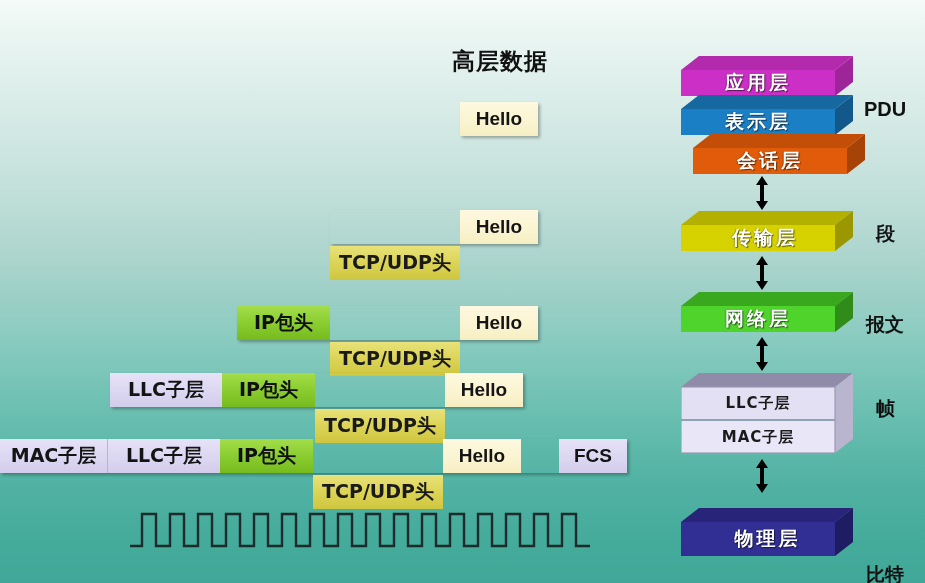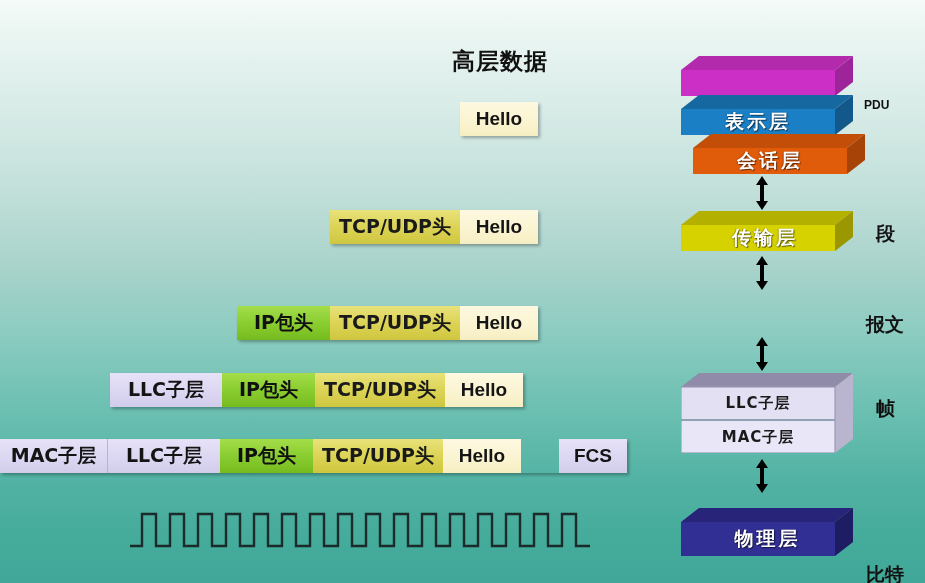--- a/index.html
+++ b/index.html
@@ -58,20 +58,21 @@
   }
   .seg.cjk { font-family: "DejaVu Sans", "Liberation Sans", sans-serif; }
 
   .seg-hello {
     background: linear-gradient(to bottom, #fdf8e0 0%, #fbf4d2 55%, #f6eec2 100%);
     color: #151515;
   }
   .seg-tcp {
     background: linear-gradient(to bottom, #e8e27a 0%, #ddd559 45%, #cfc63f 100%);
     color: #1a1a1a;
+    margin-top: 36px;
   }
   .seg-ip {
     background: linear-gradient(to bottom, #a4dd4a 0%, #8ccf33 45%, #76bb1d 100%);
     color: #101010;
   }
   .seg-llc {
     background: linear-gradient(to bottom, #e6e2f7 0%, #ddd8f2 50%, #d2cceb 100%);
     color: #141414;
   }
   .seg-mac {
@@ -113,21 +114,21 @@
 
   
   .side-label {
     position: absolute;
     font-size: 19px;
     font-weight: 700;
     color: #111;
     white-space: nowrap;
   }
   .side-label.cjk { font-family: "DejaVu Sans", "Liberation Sans", sans-serif; }
-  .side-label.lat { font-family: "Liberation Sans", "DejaVu Sans", sans-serif; font-size: 12px; }
+  .side-label.lat { font-family: "Liberation Sans", "DejaVu Sans", sans-serif; font-size: 20px; }
 
   
   .arrow { position: absolute; }
 
   
   .wave { position: absolute; }
 </style>
 </head>
 <body>
 
@@ -179,20 +180,21 @@
                L 456 48 L 470 48" fill="none" stroke="#1b2a2a" stroke-width="2.4" stroke-linejoin="miter"></path>
     </svg>
   </div>
 
   <div class="cube" style="left:681px; top:56px; width:172px; height:40px;">
     <svg width="172" height="40" viewBox="0 0 172 40" xmlns="http://www.w3.org/2000/svg">
       <polygon points="0,14 18,0 172,0 154,14" fill="#b32aad"></polygon>
       <polygon points="154,14 172,0 172,26 154,40" fill="#9e2599"></polygon>
       <polygon points="0,14 154,14 154,40 0,40" fill="#cc2fc6"></polygon>
     </svg>
+    <div class="face-front layer-label-cn" style="left:0px; top:14px; width:154px; height:26px;">应用层</div>
   </div>
 
   <div class="cube" style="left:681px; top:95px; width:152px; height:40px;">
     <svg width="172" height="40" viewBox="0 0 172 40" xmlns="http://www.w3.org/2000/svg">
       <polygon points="0,14 18,0 172,0 154,14" fill="#1668a1"></polygon>
       <polygon points="154,14 172,0 172,26 154,40" fill="#12588a"></polygon>
       <polygon points="0,14 154,14 154,40 0,40" fill="#1a7fc4"></polygon>
     </svg>
     <div class="face-front layer-label-cn" style="left:0px; top:14px; width:154px; height:26px;">表示层</div>
   </div>
@@ -220,20 +222,28 @@
     </svg>
     <div class="face-front layer-label-cn" style="left:0px; top:14px; width:154px; height:26px;margin-left:7px;">传输层</div>
   </div>
 
   <div class="arrow" style="left:752px; top:256px;">
     <svg width="20" height="34" viewBox="0 0 20 34" xmlns="http://www.w3.org/2000/svg">
       <path d="M10 0 L16 9 L12 9 L12 25 L16 25 L10 34 L4 25 L8 25 L8 9 L4 9 Z" fill="#000"></path>
     </svg>
   </div>
 
+  <div class="cube" style="left:681px; top:292px; width:172px; height:40px;">
+    <svg width="172" height="40" viewBox="0 0 172 40" xmlns="http://www.w3.org/2000/svg">
+      <polygon points="0,14 18,0 172,0 154,14" fill="#3aa81f"></polygon>
+      <polygon points="154,14 172,0 172,26 154,40" fill="#2f8c19"></polygon>
+      <polygon points="0,14 154,14 154,40 0,40" fill="#4ed42a"></polygon>
+    </svg>
+    <div class="face-front layer-label-cn" style="left:0px; top:14px; width:154px; height:26px;">网络层</div>
+  </div>
 
   <div class="arrow" style="left:752px; top:337px;">
     <svg width="20" height="34" viewBox="0 0 20 34" xmlns="http://www.w3.org/2000/svg">
       <path d="M10 0 L16 9 L12 9 L12 25 L16 25 L10 34 L4 25 L8 25 L8 9 L4 9 Z" fill="#000"></path>
     </svg>
   </div>
 
   <div class="cube" style="left:681px; top:373px; width:172px; height:80px;">
     <svg width="172" height="80" viewBox="0 0 172 80" xmlns="http://www.w3.org/2000/svg">
       <polygon points="0,14 18,0 172,0 154,14" fill="#8f8ba8"></polygon>

